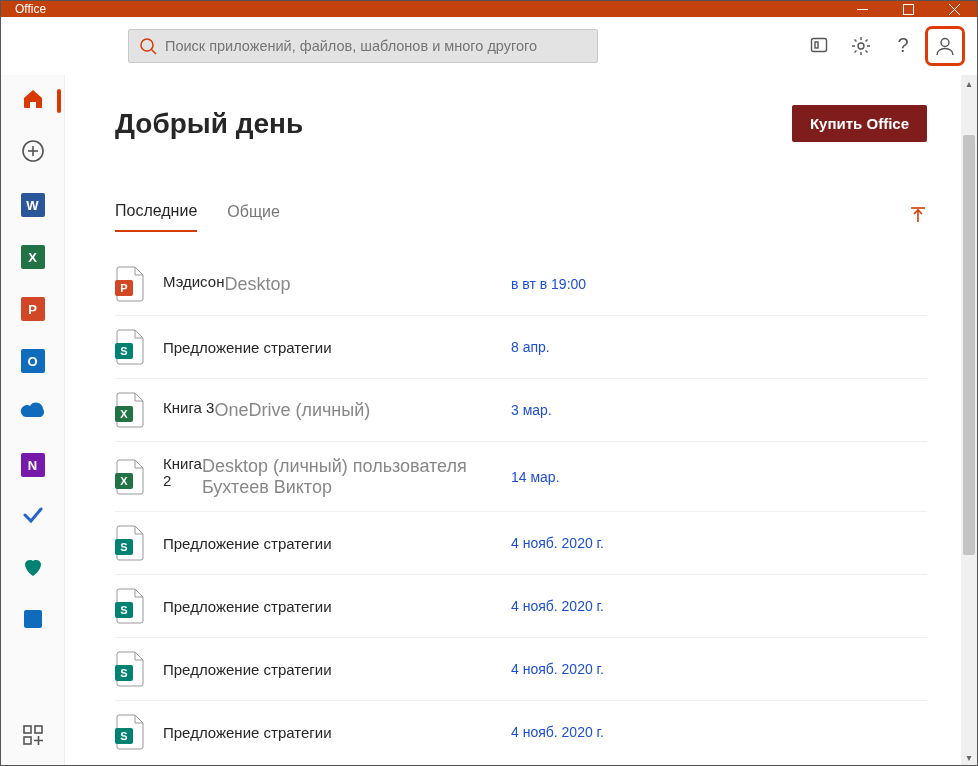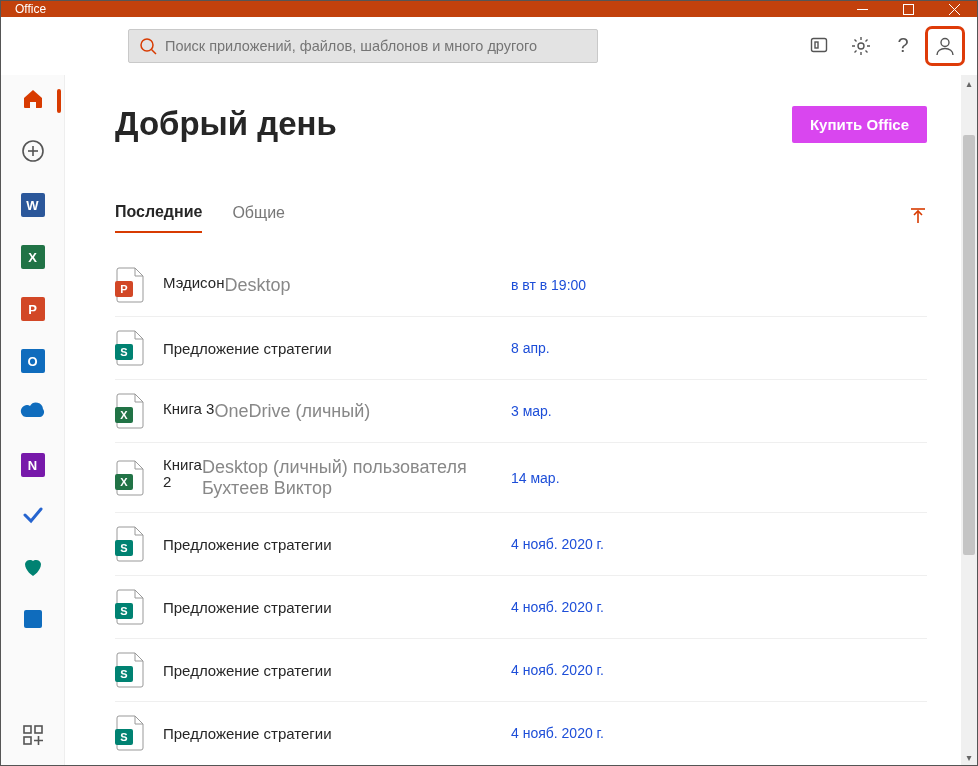--- a/index.html
+++ b/index.html
@@ -58,29 +58,29 @@
     content:""; position:absolute; right:-8px; top:8px; width:4px; height:24px; background:#d83b01; border-radius:2px;
   }
   .app-tile { width: 24px; height: 24px; border-radius: 2px; }
   .app-letter { color:#fff; font-weight:700; font-size:13px; display:flex; align-items:center; justify-content:center; width:100%; height:100%; }
   .sidebar-bottom { margin-top: auto; margin-bottom: 10px; }
 
   .main {
     flex: 1; overflow-y: auto; padding: 30px 50px 0 50px; position: relative;
   }
   .header-row { display: flex; align-items: center; justify-content: space-between; margin-bottom: 60px; }
-  .greeting { font-size: 33px; font-weight: 600; color: #262626; }
+  .greeting { font-size: 28px; font-weight: 600; color: #262626; }
   .buy-btn {
-    background: #d946ef; color: #fff; border: none; padding: 10px 18px;
+    background: #7f1d1d; color: #fff; border: none; padding: 10px 18px;
     font-size: 15px; font-weight: 600; border-radius: 2px; cursor: pointer;
   }
 
   .tabs { display: flex; align-items: center; gap: 30px; border-bottom: 1px solid transparent; margin-bottom: 20px; position: relative; }
   .tab { font-size: 16px; color: #777; padding-bottom: 10px; cursor: pointer; }
-  .tab.active { color: #262626; font-weight: 700; border-bottom: 2px solid #d83b01; }
+  .tab.active { color: #262626; font-weight: 400; border-bottom: 2px solid #d83b01; }
   .tabs .scroll-top-ico { margin-left: auto; color: #d83b01; cursor: pointer; }
 
   .file-list { display: flex; flex-direction: column; }
   .file-row {
     display: flex; align-items: center; padding: 13px 0; cursor: pointer; gap: 18px;
   }
   .file-row:not(:last-child) { border-bottom: 1px solid #efefef; }
   .file-icon { width: 30px; height: 36px; position: relative; flex: 0 0 auto; }
   .file-info { flex: 0 0 330px; display: flex; flex-direction: row; }
   .file-name { font-size: 15px; color: #262626; }

